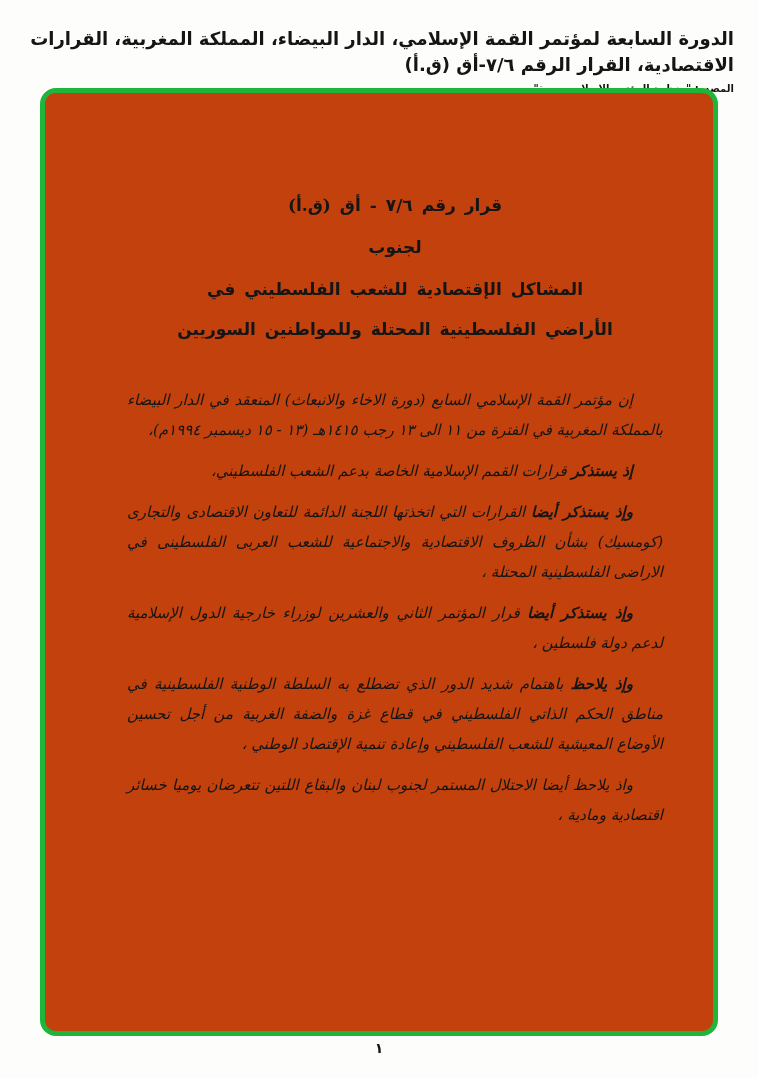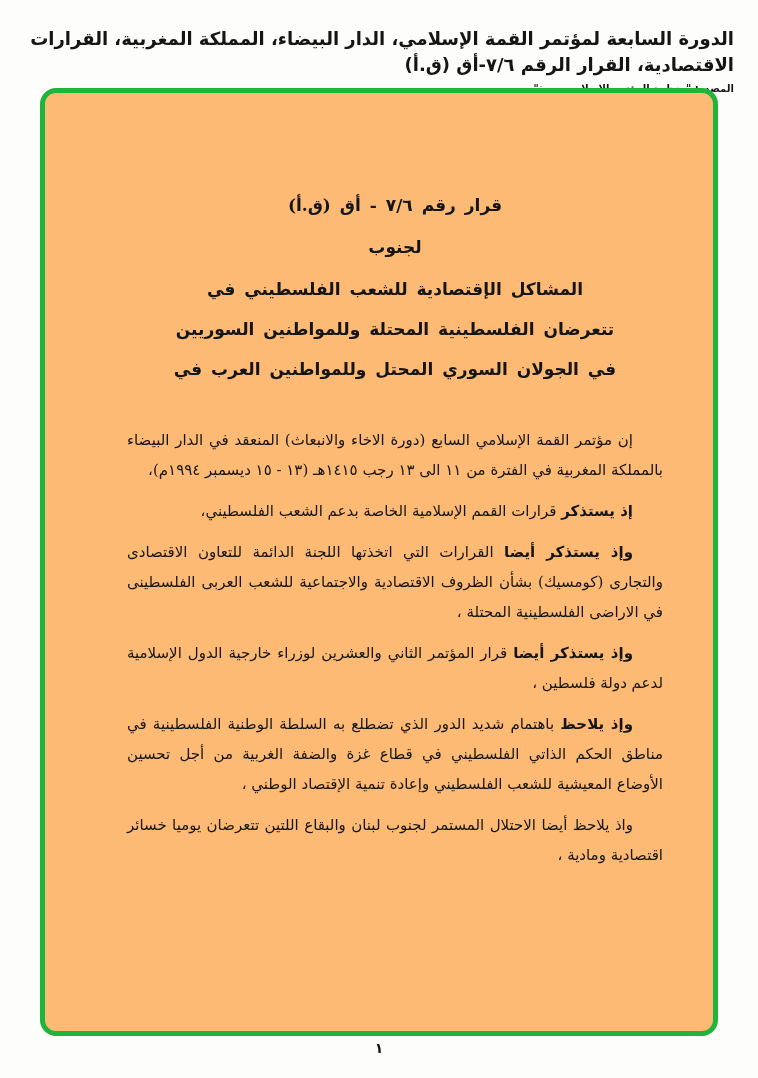--- a/index.html
+++ b/index.html
@@ -36,21 +36,21 @@
 
   
   .page-border {
     position: absolute;
     left: 40px;
     top: 88px;
     width: 678px;
     height: 948px;
     border: 5px solid #1eb53a;
     border-radius: 16px;
-    background: #fdba74;
+    background: #c2410c;
     padding-left: 32px;
   }
 
   .doc {
     padding: 92px 50px 0 50px;
     font-family: "DejaVu Serif", "DejaVu Sans", serif;
   }
 
   .title-block {
     text-align: center;
@@ -68,20 +68,21 @@
 
   .body-block {
     margin-top: 36px;
     font-size: 15px;
     line-height: 30px;
     text-align: justify;
   }
   .para {
     margin: 0 0 11px 0;
     text-indent: 30px;
+    font-style: italic;
   }
   .para .lead {
     font-weight: bold;
   }
 
   .page-number {
     position: absolute;
     left: 0;
     right: 0;
     top: 1040px;
@@ -98,22 +99,21 @@
   <div class="header-source">المصدر:  "منظمة المؤتمر الإسلامي، جدة"</div>
 </div>
 
 <div class="page-border" style="border-color: rgb(30, 181, 58);">
   <div class="doc">
 
     <div class="title-block">
       <div class="title-line gap-after">قرار رقم ٧/٦ - أق (ق.أ)</div>
       <div class="title-line gap-after">لجنوب</div>
       <div class="title-line">المشاكل الإقتصادية للشعب الفلسطيني في</div>
-      <div class="title-line">تتعرضان الفلسطينية المحتلة وللمواطنين السوريين</div>
-      <div class="title-line">في الجولان السوري المحتل وللمواطنين العرب في</div>
+      <div class="title-line">الأراضي الفلسطينية المحتلة وللمواطنين السوريين</div>
     </div>
 
     <div class="body-block">
       <p class="para"><b class="lead"></b> <span>إن مؤتمر القمة الإسلامي السابع (دورة الاخاء والانبعاث) المنعقد في الدار البيضاء بالمملكة المغربية في الفترة من ١١ الى ١٣ رجب ١٤١٥هـ (١٣ - ١٥ ديسمبر ١٩٩٤م)،</span></p>
 
       <p class="para"><b class="lead">إذ يستذكر</b> <span>قرارات القمم الإسلامية الخاصة بدعم الشعب الفلسطيني،</span></p>
 
       <p class="para"><b class="lead">وإذ يستذكر أيضا</b> <span>القرارات التي اتخذتها اللجنة الدائمة للتعاون الاقتصادى والتجارى (كومسيك) بشأن الظروف الاقتصادية والاجتماعية للشعب العربى الفلسطينى في الاراضى الفلسطينية المحتلة ،</span></p>
 
       <p class="para"><b class="lead">وإذ يستذكر أيضا</b> <span>قرار المؤتمر الثاني والعشرين لوزراء خارجية الدول الإسلامية لدعم دولة فلسطين ،</span></p>

